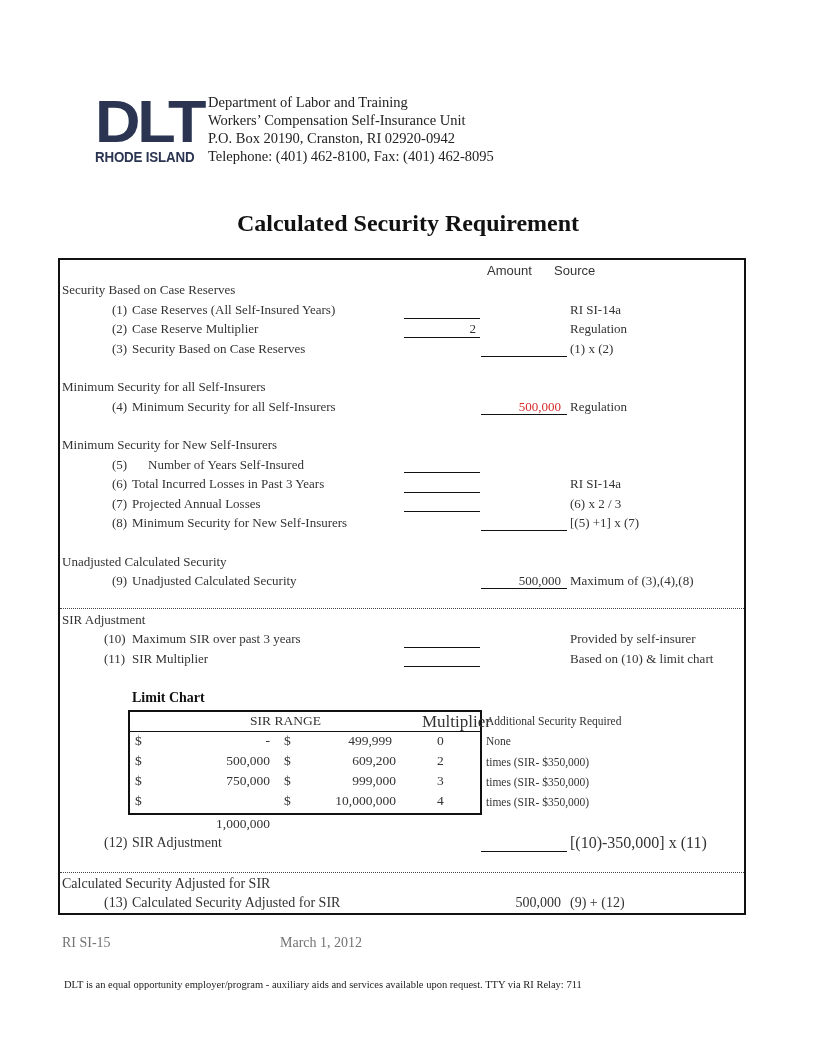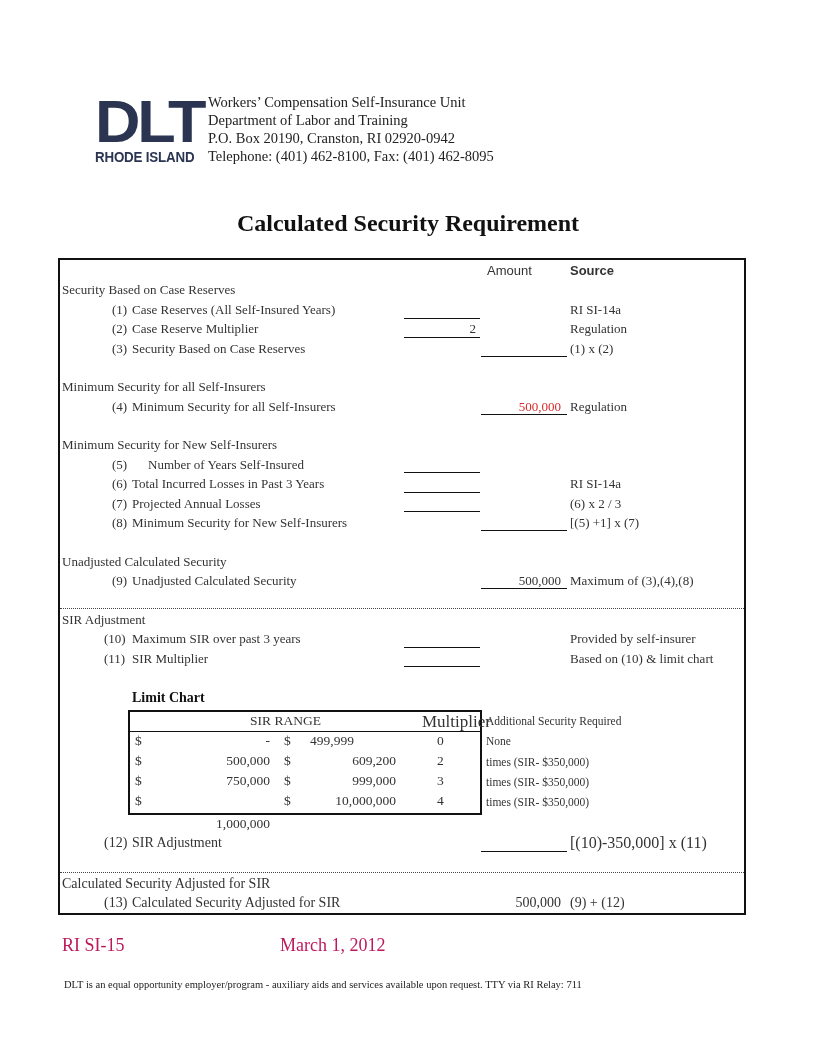--- a/index.html
+++ b/index.html
@@ -13,41 +13,41 @@
   .box { left:58px; top:258px; width:684px; height:653px; border:2px solid #111; }
   .t { position:absolute; font-size:13px; color:#333; white-space:nowrap; line-height:16px; }
   .sans { font-family:"Liberation Sans","DejaVu Sans",sans-serif; }
   .line { position:absolute; height:0; border-top:1.5px solid #111; }
   .dotted { position:absolute; left:0; width:684px; border-top:1px dotted #444; }
   .red { color:#d62b2b; }
   .right { text-align:right; }
   .limit-title { font-weight:bold; font-size:14px; color:#111; }
   .limit { position:absolute; left:68px; top:450px; width:350px; height:101px; border:2px solid #111; }
   .limit .t { font-size:13.5px; }
-  .footer { font-size:18px; color:#be185d;text-align:center; }
+  .footer { font-size:14px; color:#737373;text-align:center; }
 </style>
 </head>
 <body>
 
 <div class="abs logo">
   <div class="logo-dlt">DLT</div>
   <div class="logo-ri">RHODE ISLAND</div>
 </div>
 <div class="abs header-lines">
+  <div>Department of Labor and Training</div>
   <div>Workers’ Compensation Self-Insurance Unit</div>
-  <div>Department of Labor and Training</div>
   <div>P.O. Box 20190, Cranston, RI 02920-0942</div>
   <div>Telephone: (401) 462-8100, Fax: (401) 462-8095</div>
 </div>
 
 <div class="abs title">Calculated Security Requirement</div>
 
 <div class="abs box">
   <div class="t sans" style="left:427px; top:3px;">Amount</div>
-  <div class="t sans" style="left:510px; top:3px;font-weight:bold;">Source</div>
+  <div class="t sans" style="left:494px; top:3px;">Source</div>
 
   <div class="t" style="left:2px; top:22px;">Security Based on Case Reserves</div>
 
   <div class="t" style="left:52px; top:42px;">(1)</div>
   <div class="t" style="left:72px; top:42px;">Case Reserves (All Self-Insured Years)</div>
   <div class="line" style="left:344px; top:58px; width:76px;"></div>
   <div class="t" style="left:510px; top:42px;">RI SI-14a</div>
 
   <div class="t" style="left:52px; top:61px;">(2)</div>
   <div class="t" style="left:72px; top:61px;">Case Reserve Multiplier</div>
@@ -110,21 +110,21 @@
 
   <div class="t limit-title" style="left:72px; top:430px;">Limit Chart</div>
   <div class="limit">
     <div class="t" style="left:120px; top:1px;">SIR RANGE</div>
     <div class="t" style="left:292px; top:2px; font-size:17px;">Multiplier</div>
     <div style="position:absolute; left:0; top:19px; width:350px; border-top:1px solid #111;"></div>
 
     <div class="t" style="left:5px; top:21px;">$</div>
     <div class="t right" style="left:40px; top:21px; width:100px;">-</div>
     <div class="t" style="left:154px; top:21px;">$</div>
-    <div class="t right" style="left:154px; top:21px; width:96px;text-align:center;">499,999</div>
+    <div class="t right" style="left:166px; top:21px; width:96px;">499,999</div>
     <div class="t" style="left:307px; top:21px;">0</div>
 
     <div class="t" style="left:5px; top:41px;">$</div>
     <div class="t right" style="left:40px; top:41px; width:100px;">500,000</div>
     <div class="t" style="left:154px; top:41px;">$</div>
     <div class="t right" style="left:170px; top:41px; width:96px;">609,200</div>
     <div class="t" style="left:307px; top:41px;">2</div>
 
     <div class="t" style="left:5px; top:61px;">$</div>
     <div class="t right" style="left:40px; top:61px; width:100px;">750,000</div>

